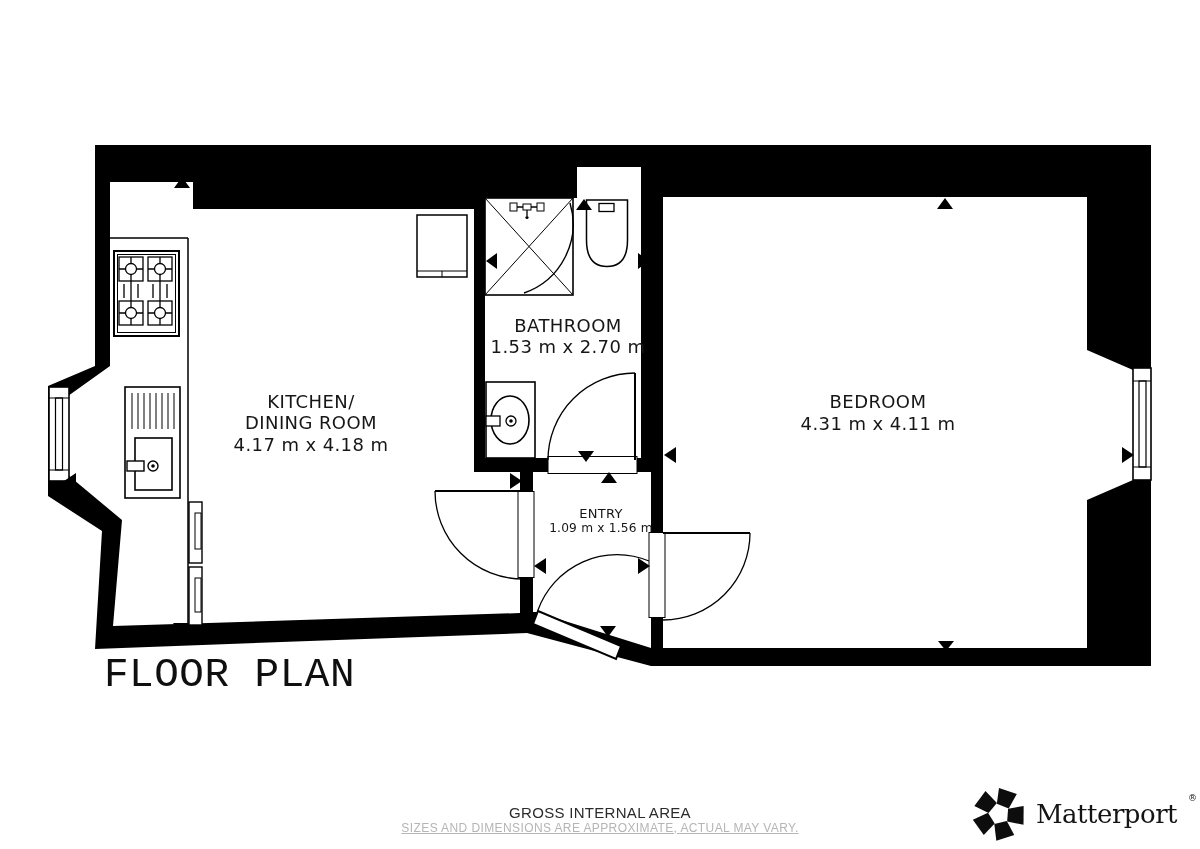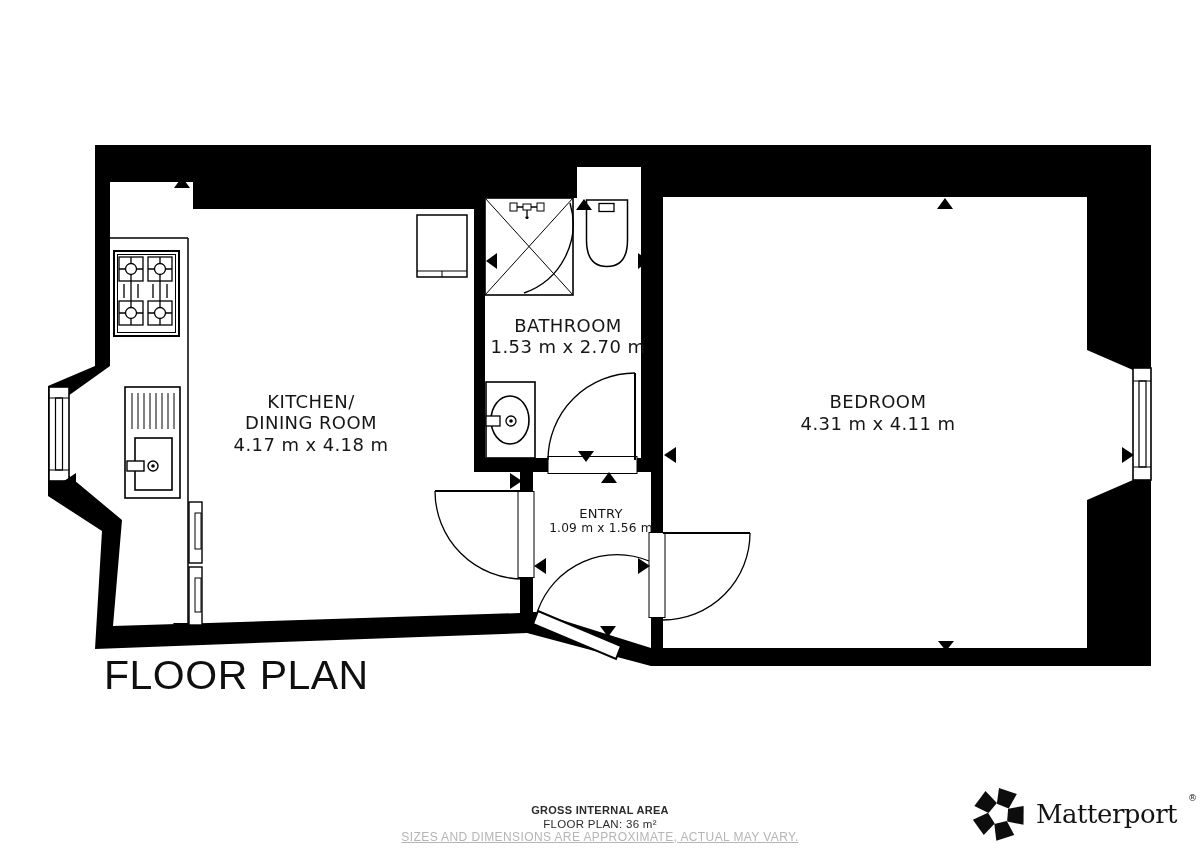--- a/index.html
+++ b/index.html
@@ -3,25 +3,25 @@
 <meta charset="utf-8">
 <style>
   html,body{margin:0;padding:0;background:#fff;}
   .canvas{position:relative;width:1200px;height:849px;background:#fff;overflow:hidden;
           font-family:"DejaVu Sans",sans-serif;}
   svg text{font-family:"DejaVu Sans",sans-serif;fill:#161616;}
   .room-name{font-size:18px;letter-spacing:.4px;}
   .room-dims{font-size:18px;letter-spacing:.4px;}
   .entry-name{font-size:13px;letter-spacing:.3px;}
   .entry-dims{font-size:12.2px;letter-spacing:.2px;}
-  .plan-title{position:absolute;left:104px;top:652px;font-family:Liberation Sans, sans-serif;
+  .plan-title{position:absolute;left:104px;top:652px;font-family:Liberation Mono, monospace;
               font-size:41px;color:#0f0f0f;letter-spacing:.5px;white-space:nowrap;}
   .footer{position:absolute;left:0;right:0;top:805px;text-align:center;
           font-family:"Liberation Sans",sans-serif;color:#2b2b2b;line-height:1.05;}
-  .footer .l1{font-size:11px;letter-spacing:.3px;font-weight:bold;}
+  .footer .l1{font-size:15px;letter-spacing:.3px;}
   .footer .l2{font-size:11.5px;margin-top:1px;letter-spacing:.3px;}
   .footer .l3{font-size:12px;margin-top:1px;color:#b5b5b5;letter-spacing:.4px;text-decoration:underline;}
   .brand{position:absolute;left:972px;top:787px;display:flex;align-items:center;gap:10px;}
   .brand .word{font-family:"DejaVu Serif",serif;font-size:26px;color:#141414;letter-spacing:-0.5px;}
   .brand .reg{font-family:"DejaVu Serif",serif;font-size:9px;color:#141414;align-self:flex-start;margin:6px 0 0 1px;}
 </style>
 </head>
 <body>
 
 <div class="canvas">
@@ -177,21 +177,20 @@
       <text class="entry-dims" x="601" y="532">1.09 m x 1.56 m</text>
     </g>
   </svg>
 
   
   <div class="plan-title">FLOOR PLAN</div>
 
   
   <div class="footer">
     <div class="l1">GROSS INTERNAL AREA</div>
-    <div class="l2">FLOOR PLAN: 36 m²</div>
     <div class="l3">SIZES AND DIMENSIONS ARE APPROXIMATE, ACTUAL MAY VARY.</div>
   </div>
 
   
   <div class="brand">
     <svg width="54" height="54" viewBox="0 0 100 100">
       <g fill="#0d0d0d">
         <path d="M50,2 L83,13 L68,40 L46,31 Z"></path>
         <path d="M50,2 L83,13 L68,40 L46,31 Z" transform="rotate(72 50 50)"></path>
         <path d="M50,2 L83,13 L68,40 L46,31 Z" transform="rotate(144 50 50)"></path>

